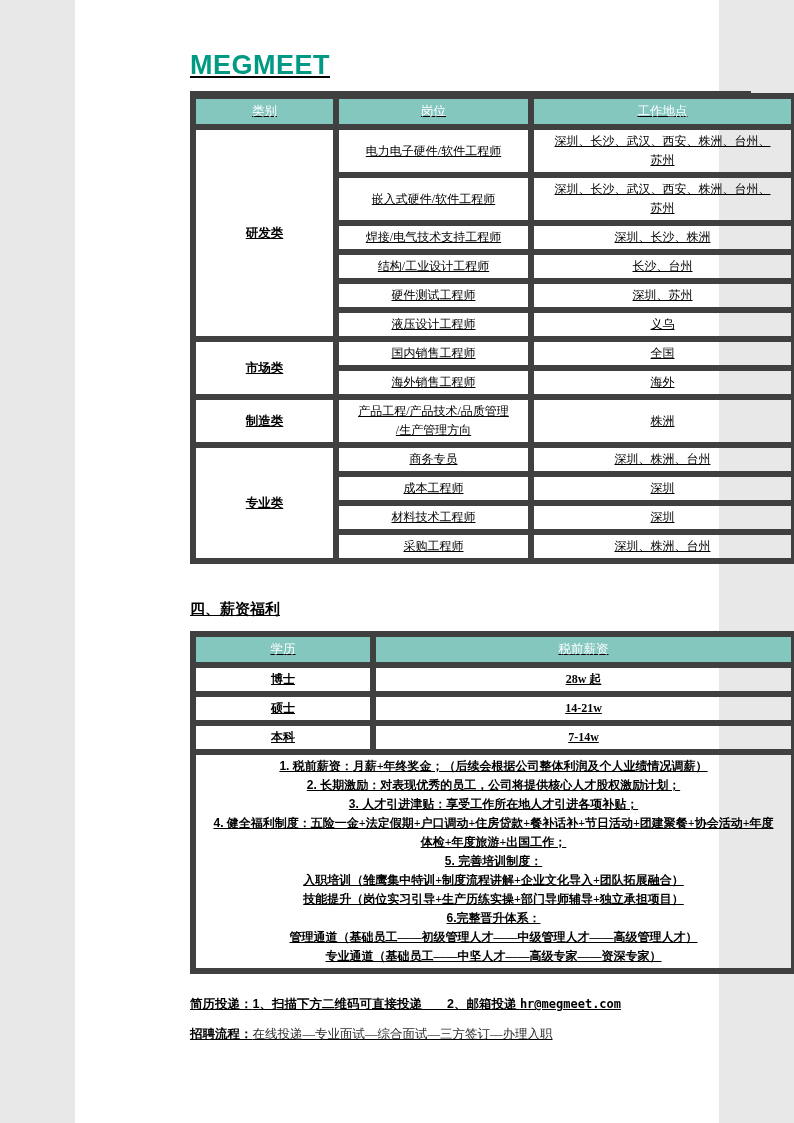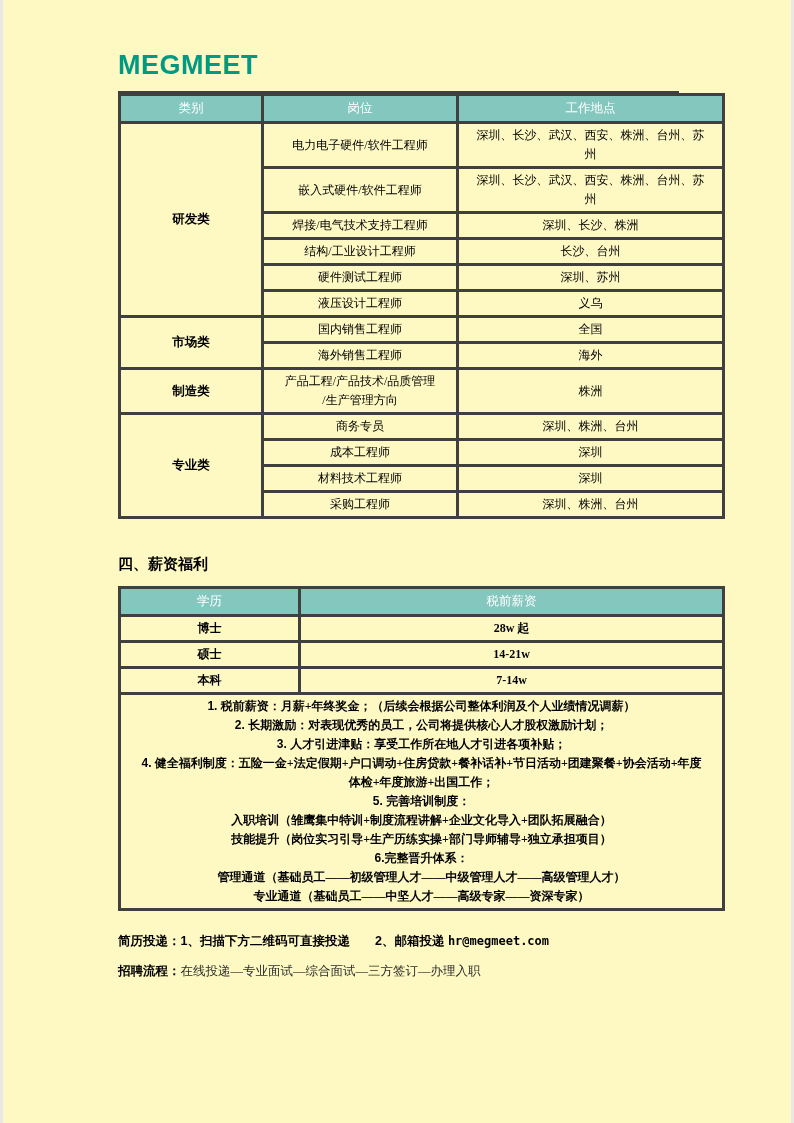--- a/index.html
+++ b/index.html
@@ -1,38 +1,38 @@
 <!DOCTYPE html>
 <html><head>
 <meta charset="utf-8">
 <style>
   * { margin:0; padding:0; box-sizing:border-box; }
   html,body { background:#e8e8e8; }
   .page {
-    width:788px; height:1123px; margin:0 auto; background:#fef9c3;
+    width:644px; height:1123px; margin:0 auto; background:#ffffff;
     position:relative; padding:52px 72px 0 115px;
-    font-family:"Liberation Serif","DejaVu Serif",serif; color:#000;
+    font-family:"Liberation Serif","DejaVu Serif",serif; color:#000;text-decoration:underline;
   }
   .logo {
     font-family:"Liberation Sans","DejaVu Sans",sans-serif;
     font-weight:bold; font-size:27px; letter-spacing:.5px; color:#009a84;
     line-height:1;
   }
   .logo-rule { width:561px; border:none; border-top:2px solid #404040; margin-top:12px; }
   h2.sec-heading {
     font-family:"Liberation Sans","DejaVu Sans",sans-serif;
     font-size:15px; font-weight:bold; color:#000;
   }
   .h-first { margin:14px 0 11px 0; }
   .h-mid   { margin:36px 0 12px 0; }
   table.tbl {
     width:607px; border-collapse:collapse; table-layout:fixed;
     font-size:12px;
   }
-  table.tbl th, table.tbl td { border:3px solid #404040; }
+  table.tbl th, table.tbl td { border:6px solid #404040; }
   table.tbl th {
     background:#84c7bf; color:#ffffff; font-weight:normal;
     font-family:"Liberation Sans","DejaVu Sans",sans-serif;
     padding:4px 2px; font-size:12.5px;
   }
   table.tbl td { text-align:center; padding:2px 16px; line-height:19px; }
   td.cat { font-family:"Liberation Sans","DejaVu Sans",sans-serif; font-weight:bold; font-size:12.5px; }
   td.pos-left { text-align:left; padding-left:12px; white-space:pre-line; }
   table.salary td { font-weight:bold; }
   td.notes-cell {

